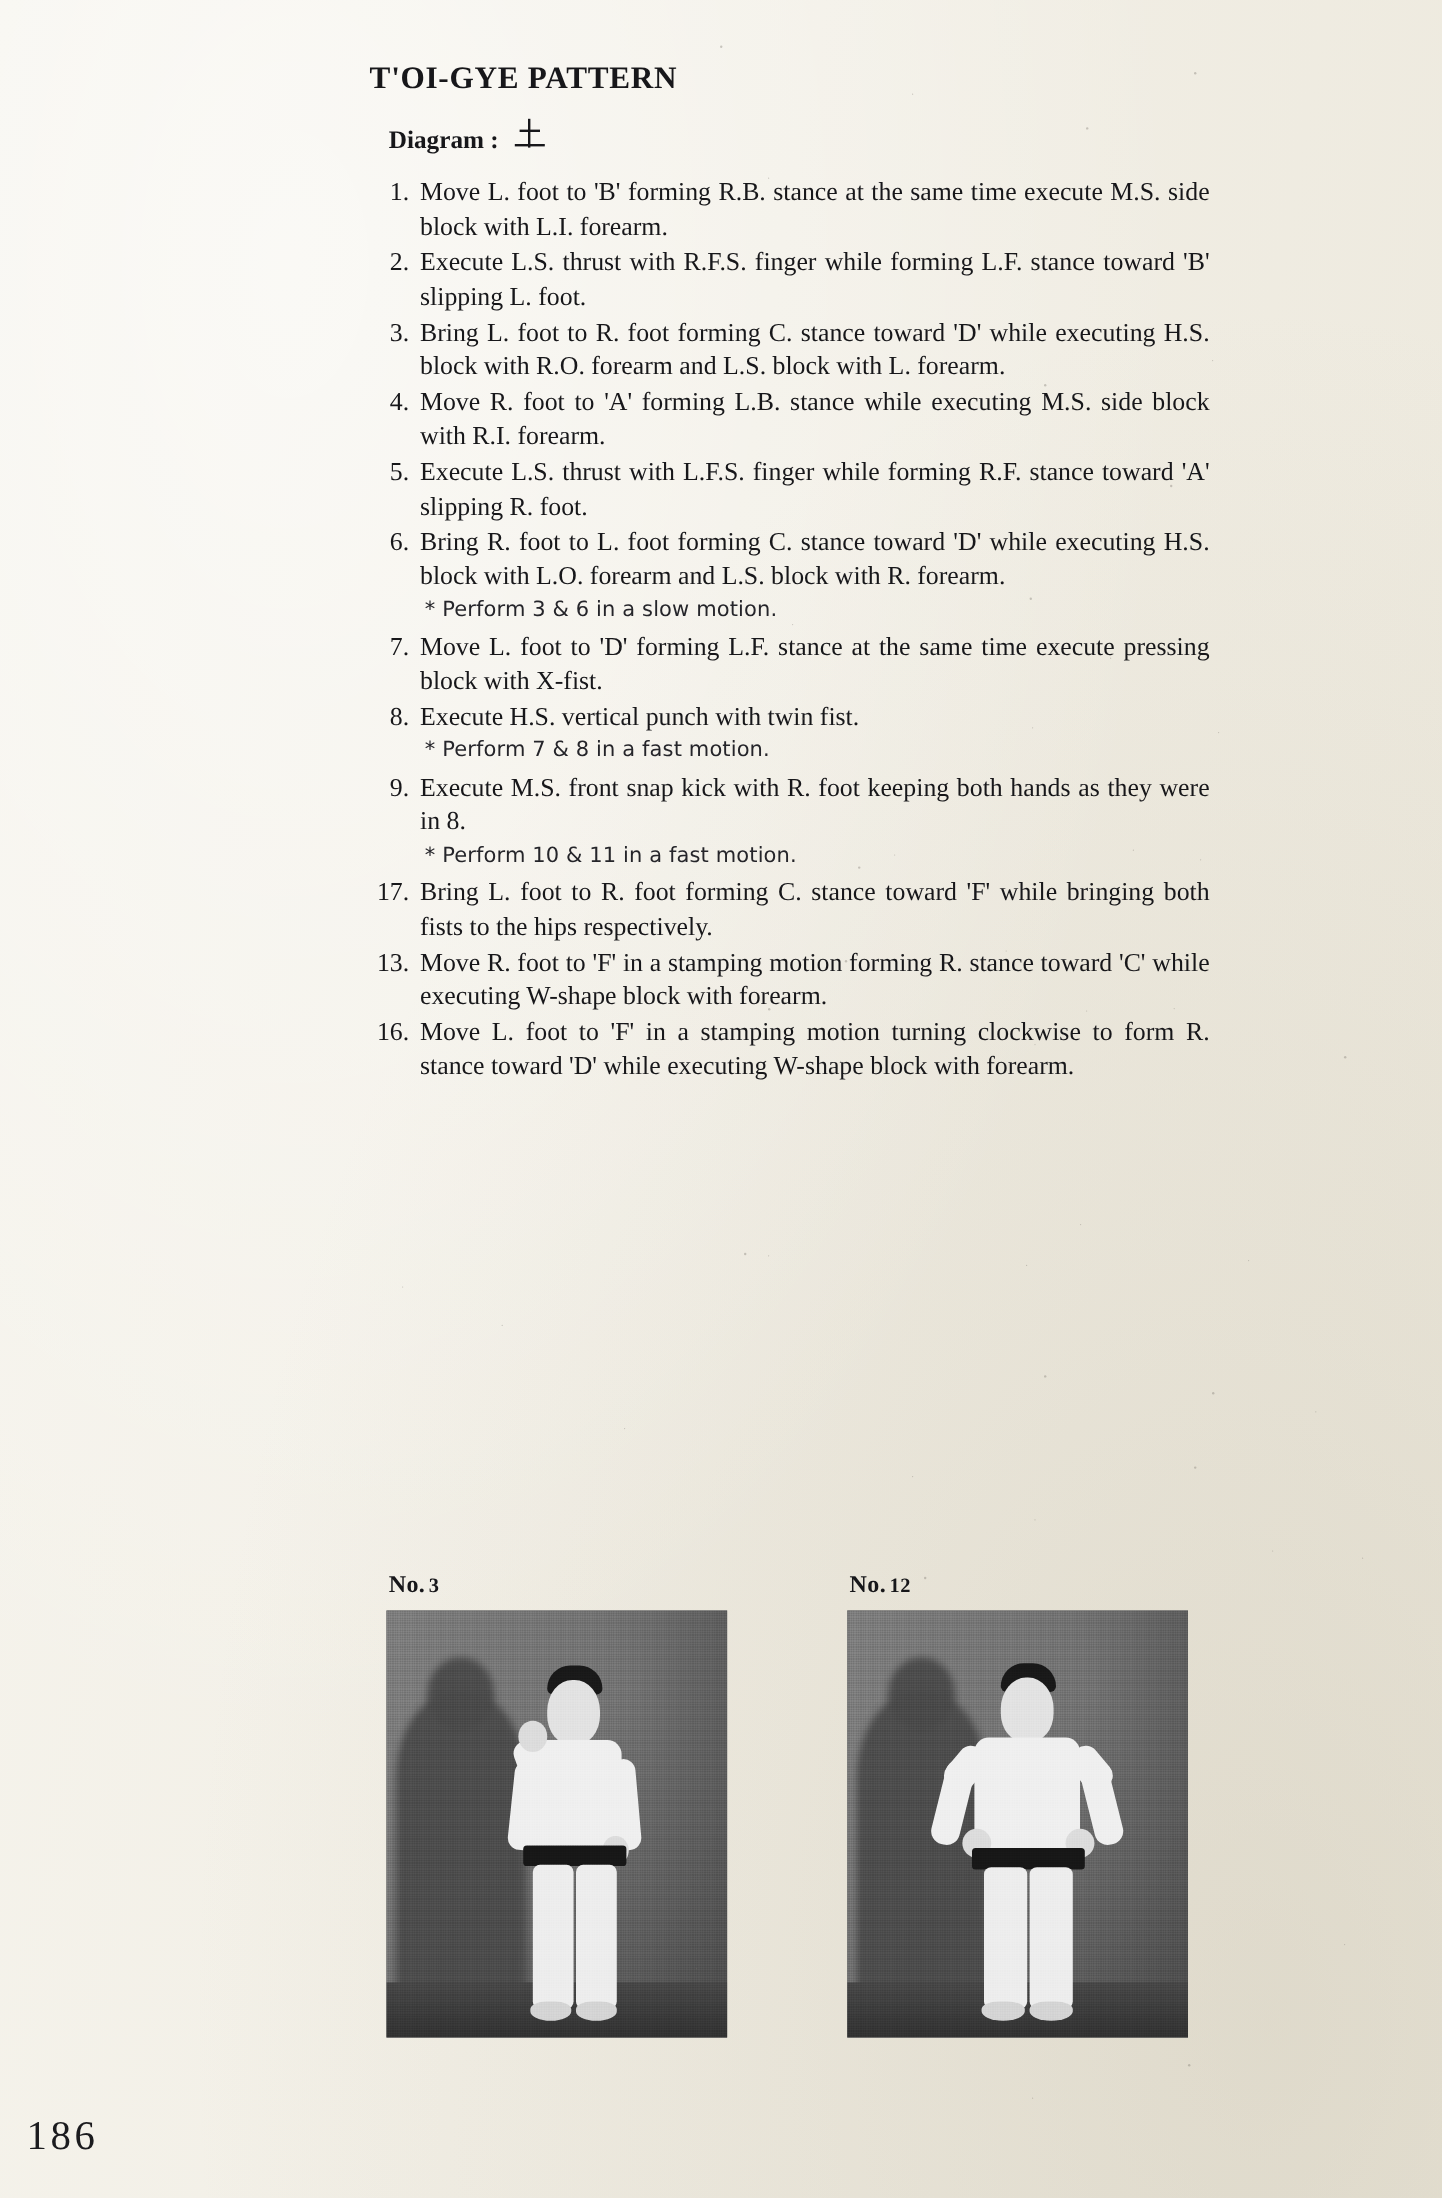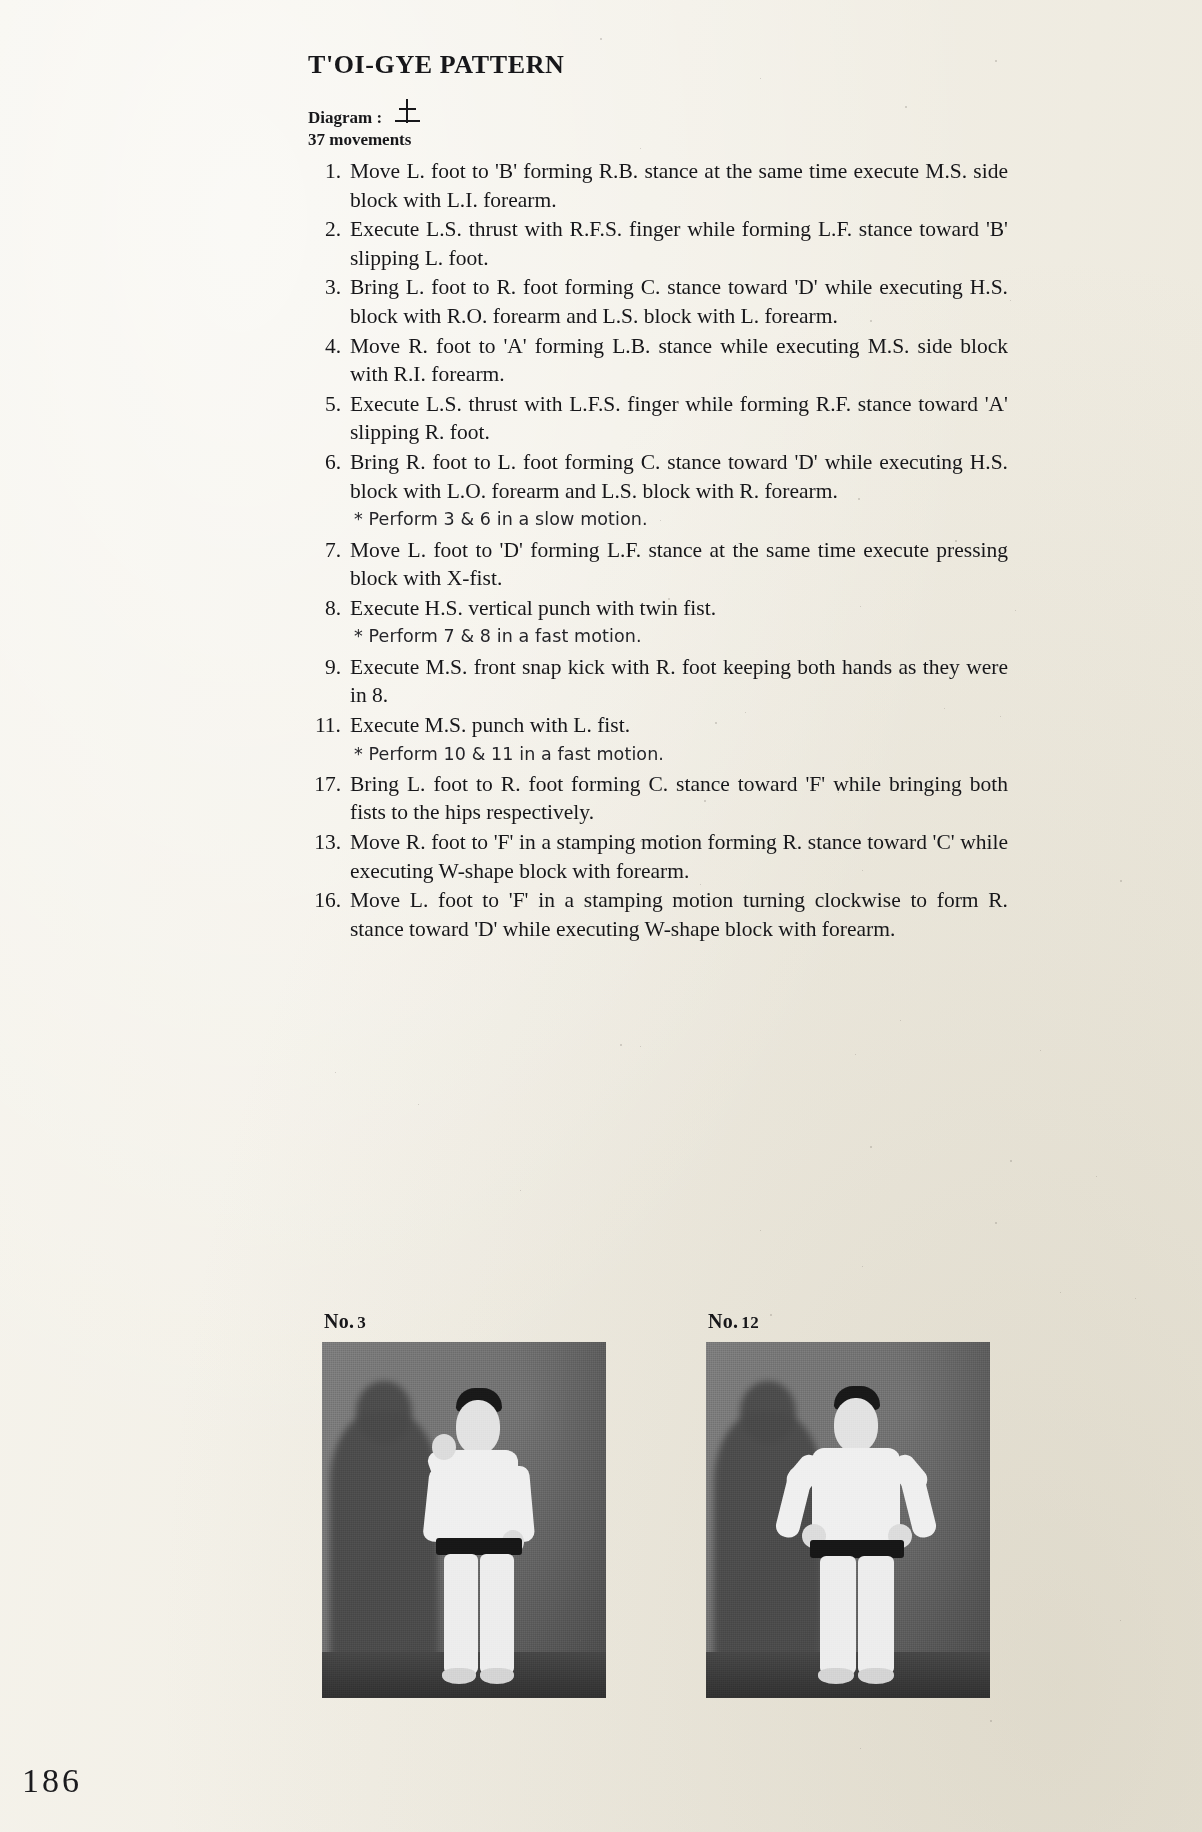--- a/index.html
+++ b/index.html
@@ -51,23 +51,23 @@
 
   .pattern-title {
     font-weight: bold;
     font-size: 26px;
     letter-spacing: .6px;
     margin: 0 0 19px 0;
     line-height: 1.15;
   }
   .meta-line {
     font-weight: bold;
-    font-size: 17px;
+    font-size: 21px;
     line-height: 1.30;
-    margin: 0;
+    margin: 16px;
     display: flex;
     align-items: baseline;
     gap: 6px;
   }
   .diagram-glyph {
     display: inline-block;
     position: relative;
     width: 26px;
     height: 24px;
     margin-left: 6px;
@@ -284,21 +284,20 @@
 
     <p class="meta-line">
       <span>Diagram :</span>
       <span class="diagram-glyph">
         <span class="v"></span>
           <span class="h1"></span>
           <span class="h2"></span>
       </span>
     </p>
 
-    <p class="meta-line">37 movements</p>
 
 
     <ol class="moves" id="moves-list">
         <li class="move">
           <span class="move-num">1.</span>
           <span class="move-text">Move L. foot to 'B' forming R.B. stance at the same time execute M.S. side block with L.I. forearm.</span>
         </li>
         <li class="move">
           <span class="move-num">2.</span>
           <span class="move-text">Execute L.S. thrust with R.F.S. finger while forming L.F. stance toward 'B' slipping L. foot.</span>
@@ -325,24 +324,20 @@
           <span class="move-text">Move L. foot to 'D' forming L.F. stance at the same time execute pressing block with X-fist.</span>
         </li>
         <li class="move">
           <span class="move-num">8.</span>
           <span class="move-text">Execute H.S. vertical punch with twin fist.</span>
         </li>
         <li class="note">* Perform 7 &amp; 8 in a fast motion.</li>
         <li class="move">
           <span class="move-num">9.</span>
           <span class="move-text">Execute M.S. front snap kick with R. foot keeping both hands as they were in 8.</span>
-        </li>
-        <li class="move">
-          <span class="move-num">11.</span>
-          <span class="move-text">Execute M.S. punch with L. fist.</span>
         </li>
         <li class="note">* Perform 10 &amp; 11 in a fast motion.</li>
         <li class="move">
           <span class="move-num">17.</span>
           <span class="move-text">Bring L. foot to R. foot forming C. stance toward 'F' while bringing both fists to the hips respectively.</span>
         </li>
         <li class="move">
           <span class="move-num">13.</span>
           <span class="move-text">Move R. foot to 'F' in a stamping motion forming R. stance toward 'C' while executing W-shape block with forearm.</span>
         </li>

